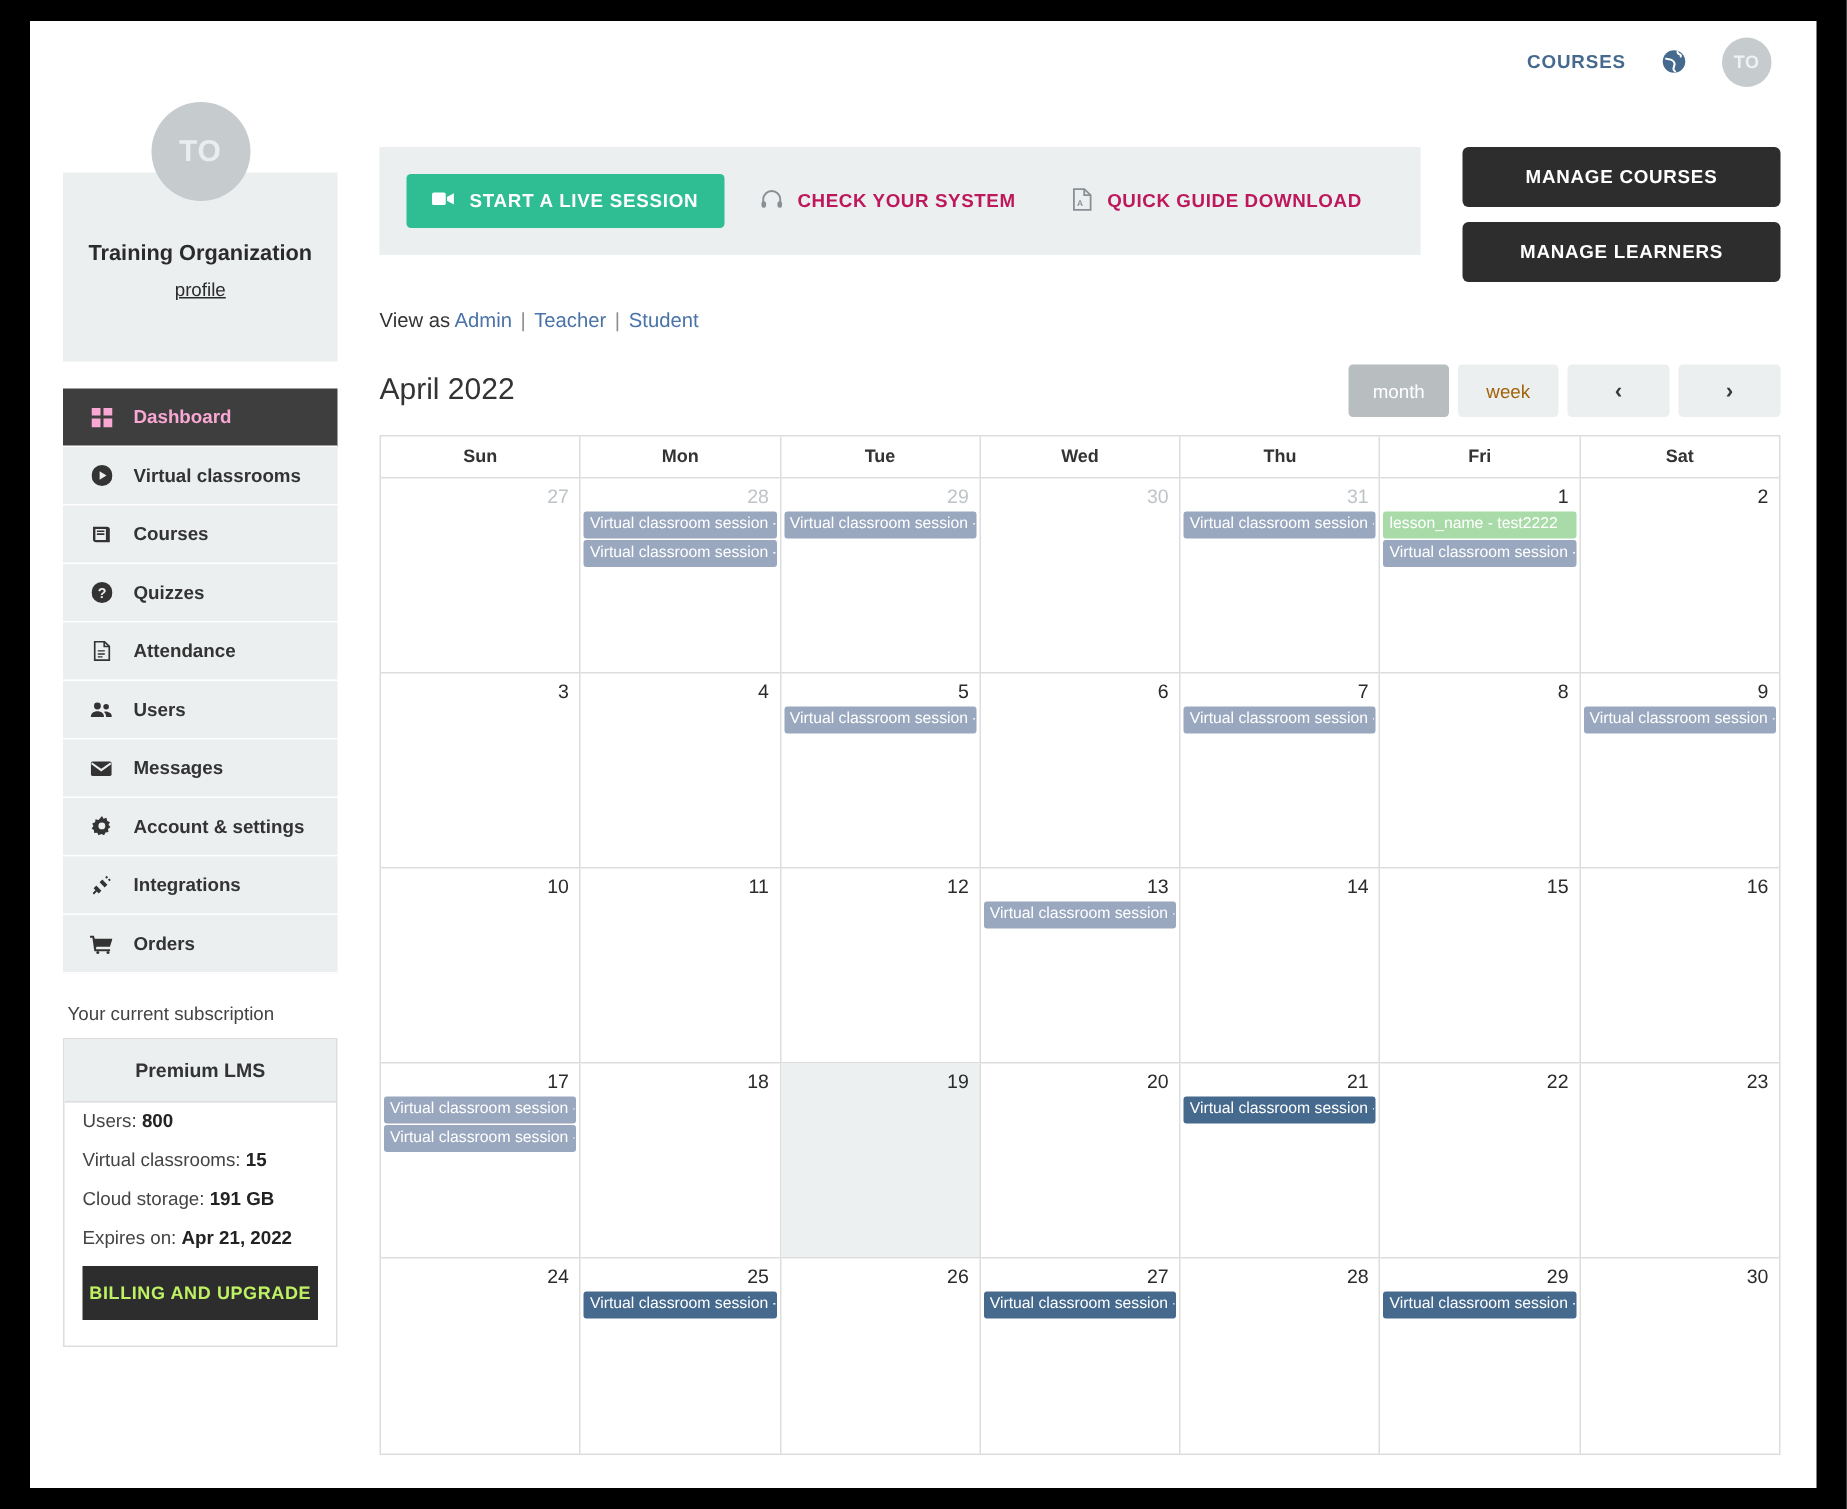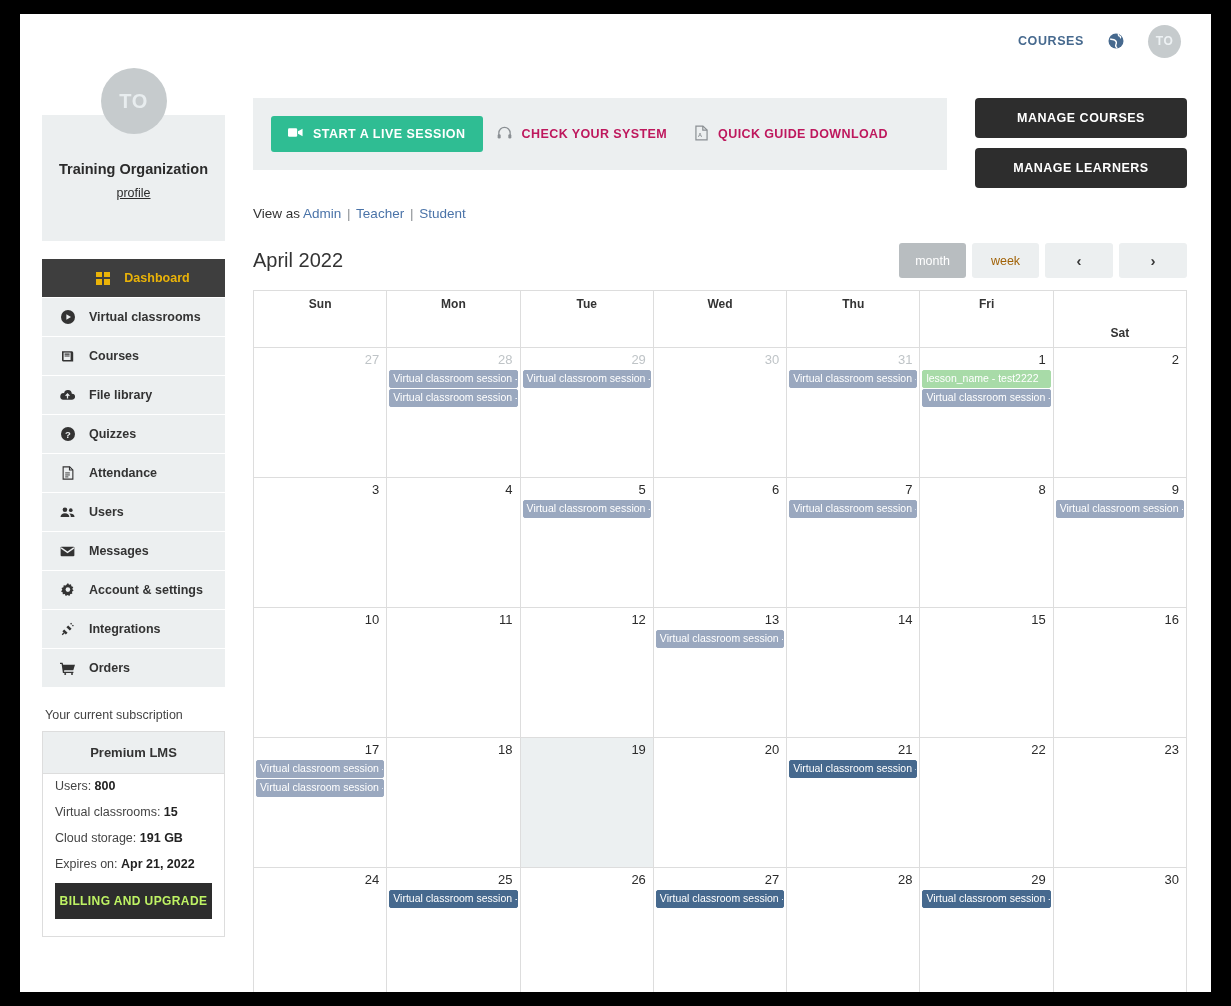--- a/index.html
+++ b/index.html
@@ -81,21 +81,21 @@
     display: flex; align-items: center; gap: 14px;
     height: 39px;
     padding-left: 18px;
     background: #eceff0;
     border-bottom: 1px solid #ffffff;
     font-size: 12.5px;
     font-weight: bold;
     color: #333333;
     cursor: pointer;
   }
-  .nav-item.active { background: #3e3e3e; color: #eab308; justify-content: center; }
+  .nav-item.active { background: #3e3e3e; color: #f9a8d4; }
   .nav-ico { width: 15px; height: 15px; flex: 0 0 15px; display:flex; align-items:center; justify-content:center; }
   .nav-ico svg { display: block; }
 
   
   .sub-label { font-size: 12.5px; color: #444; margin: 20px 0 9px 3px; }
   .sub-card { border: 1px solid #dddddd; background: #ffffff; }
   .sub-head {
     background: #eceff0;
     text-align: center;
     padding: 13px 6px;
@@ -117,20 +117,21 @@
   }
 
   
   .top-row { display: flex; align-items: flex-start; gap: 28px; padding-top: 30px; }
   .action-bar {
     flex: 1;
     background: #eceff0;
     height: 72px;
     display: flex; align-items: center;
     padding-left: 18px;
+    gap: 10px;
   }
   .btn-live {
     display: flex; align-items: center; gap: 10px;
     background: #2fbd93;
     color: #ffffff;
     border: none;
     border-radius: 3px;
     padding: 11px 17px;
     font-size: 12.5px; font-weight: bold; letter-spacing: .5px;
     font-family: inherit;
@@ -184,21 +185,21 @@
     border-top: 1px solid #dddddd;
   }
   .cal-head { display: flex; border-bottom: 1px solid #dddddd; }
   .cal-head div {
     flex: 1 1 0;
     text-align: center;
     font-size: 12px; font-weight: bold; color: #333;
     padding: 6px 0 7px;
     border-right: 1px solid #dddddd;
   }
-  .cal-head div:last-child { border-right: none; margin-top: 29px; }
+  .cal-head div:last-child { border-right: none; }
   .cal-week { display: flex; border-bottom: 1px solid #dddddd; height: 130px; }
   .cal-week:last-child { border-bottom: none; }
   .cal-cell {
     flex: 1 1 0;
     border-right: 1px solid #dddddd;
     padding: 3px 2px 0;
     position: relative;
     min-width: 0;
   }
   .cal-cell:last-child { border-right: none; }
@@ -283,29 +284,20 @@
               <svg width="14" height="13" viewBox="0 0 14 13" fill="currentColor">
                 <path d="M1 1.2h9.2c1.4 0 2 .6 2 1.7v8.6H3.2C1.8 11.5 1 11 1 9.9z"></path>
                 <path d="M2.6 2.6h7v7.4h-7z" fill="#eceff0"></path>
                 <path d="M3.6 3.6h5v1.1h-5zM3.6 5.5h5v1.1h-5z" fill="currentColor"></path>
               </svg>
             </span>
             <span>Courses</span>
           </div>
           <div class="nav-item">
             <span class="nav-ico">
-              <svg width="15" height="12" viewBox="0 0 16 12" fill="currentColor">
-                <path d="M12.6 4.6A4.2 4.2 0 0 0 4.3 4 3.4 3.4 0 0 0 3.4 11h9.4a3.2 3.2 0 0 0 .2-6.4z"></path>
-                <path d="M8 9.6 V5.2 M6 7 L8 4.9 L10 7" stroke="#eceff0" stroke-width="1.3" fill="none"></path>
-              </svg>
-            </span>
-            <span>File library</span>
-          </div>
-          <div class="nav-item">
-            <span class="nav-ico">
               <svg width="14" height="14" viewBox="0 0 14 14" fill="currentColor">
                 <circle cx="7" cy="7" r="7"></circle>
                 <text x="7" y="10.6" font-size="9.5" font-weight="bold" text-anchor="middle" fill="#eceff0" font-family="Liberation Sans">?</text>
               </svg>
             </span>
             <span>Quizzes</span>
           </div>
           <div class="nav-item">
             <span class="nav-ico">
               <svg width="12" height="14" viewBox="0 0 12 15" fill="none" stroke="currentColor" stroke-width="1.2">

